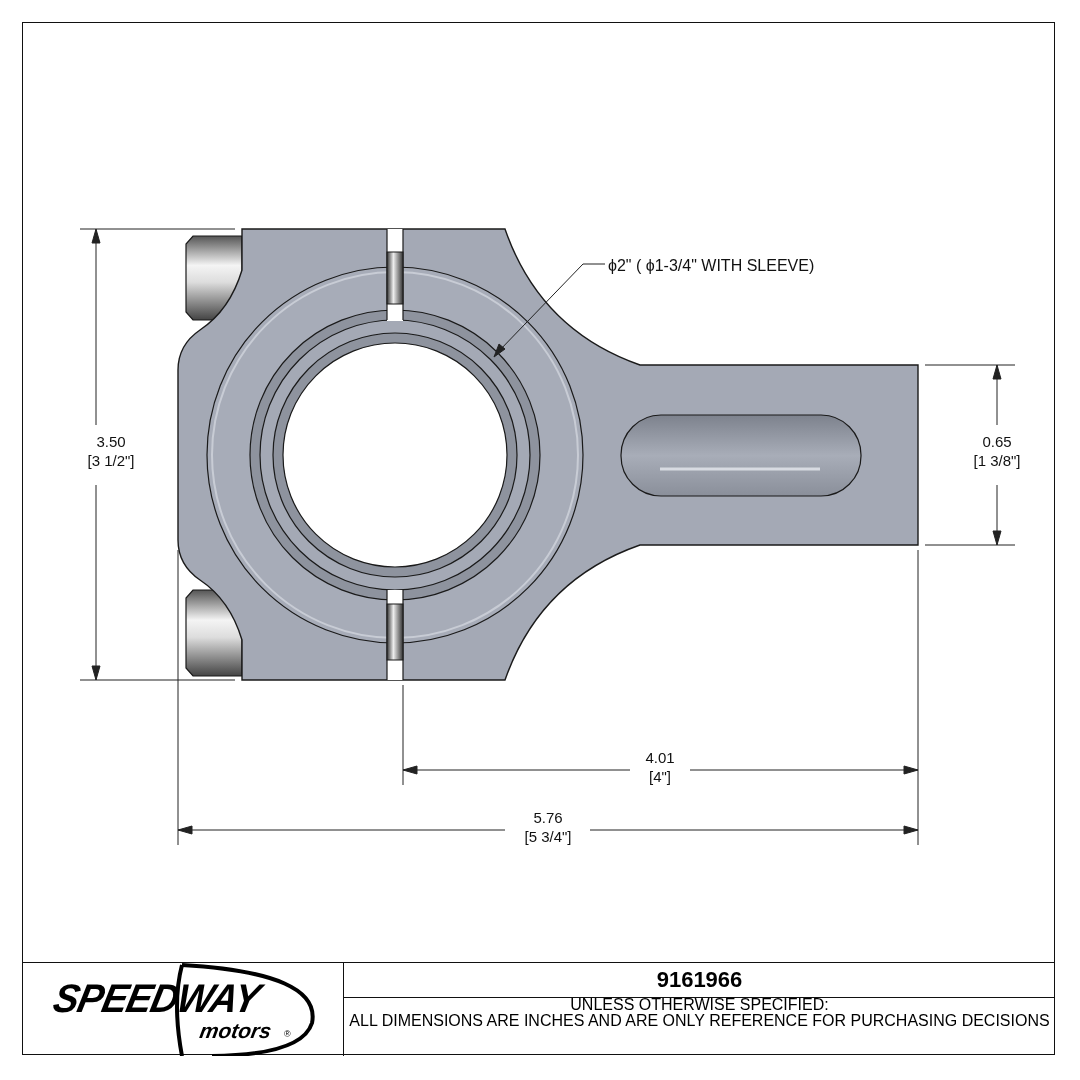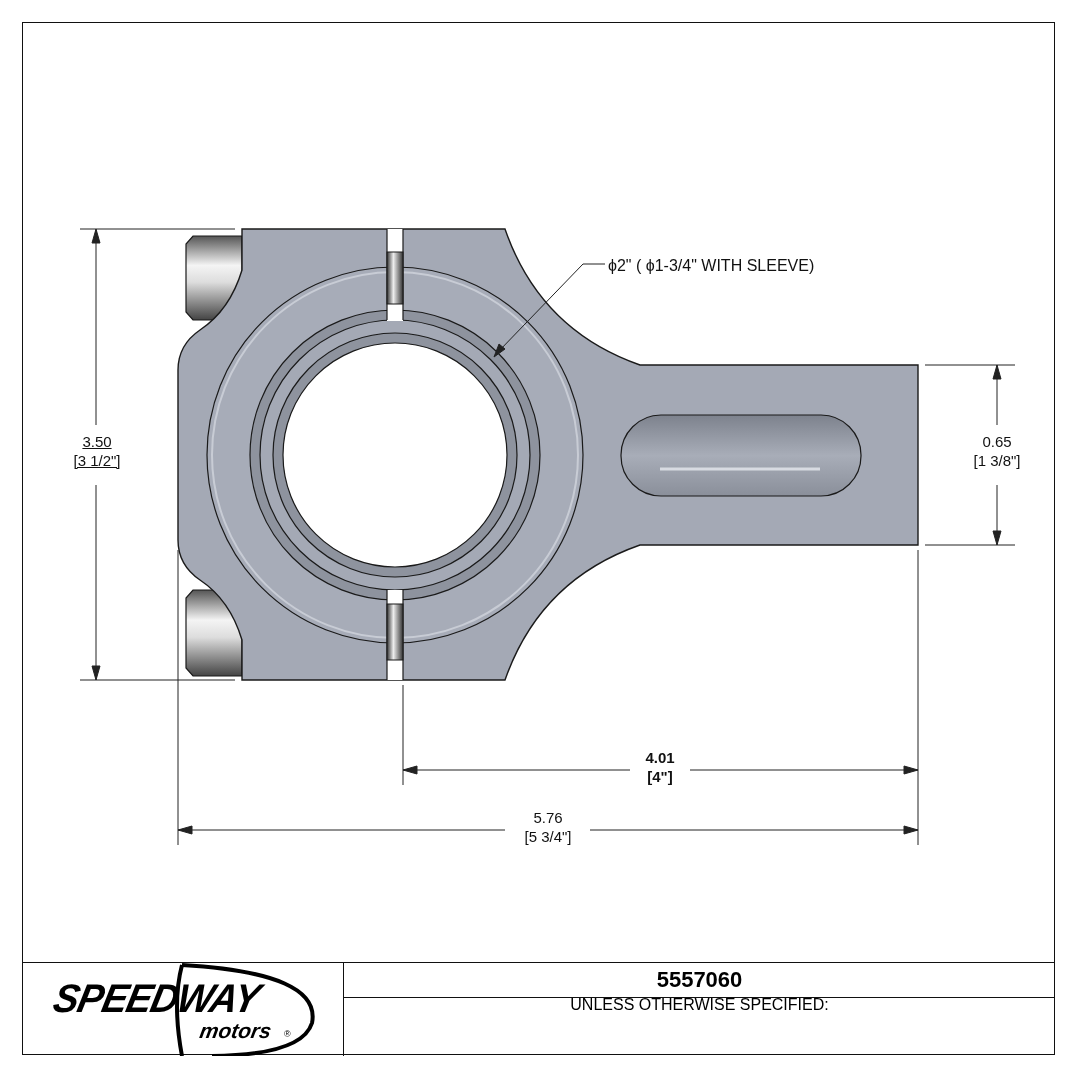--- a/index.html
+++ b/index.html
@@ -99,44 +99,45 @@
     <path d="M178,830 l14,-4 l0,8 z"></path>
       <path d="M918,830 l-14,-4 l0,8 z"></path>
 
     <polyline points="605,264 583,264 498,352" fill="none"></polyline>
     <path d="M494,357 l5,-13 l6,5 z"></path>
   </g>
 </svg>
 
 <div class="dimtxt" style="left:608px;top:256px;font-size:16px;background:transparent;">ϕ2" ( ϕ1-3/4" WITH SLEEVE)</div>
 
-<div class="dimtxt" style="left:62px;top:432px;width:70px;text-decoration:underline;">
+<div class="dimtxt" style="left:76px;top:432px;width:70px;">
   <div>3.50</div>
   <div>[3 1/2"]</div>
 </div>
 <div class="dimtxt" style="left:962px;top:432px;width:70px;">
   <div>0.65</div>
   <div>[1 3/8"]</div>
 </div>
-<div class="dimtxt" style="left:630px;top:748px;width:60px;font-weight:bold;">
+<div class="dimtxt" style="left:630px;top:748px;width:60px;">
   <div>4.01</div>
   <div>[4"]</div>
 </div>
 <div class="dimtxt" style="left:508px;top:808px;width:80px;">
   <div>5.76</div>
   <div>[5 3/4"]</div>
 </div>
 
 <div class="titleblock">
   <div class="logo-cell">
     <svg width="322" height="93" style="position:absolute;left:0;top:0">
       <path d="M160,2 Q300,10 290,60 Q280,92 190,93" fill="none" stroke="#000" stroke-width="4"></path>
       <path d="M160,2 Q150,40 160,93" fill="none" stroke="#000" stroke-width="4"></path>
     </svg>
     <span class="logo-main">SPEEDWAY</span>
     <span class="logo-sub">motors</span>
     <span style="position:absolute;left:262px;top:66px;font-size:9px;">®</span>
   </div>
-  <div class="part-no">5557060</div>
+  <div class="part-no">9161966</div>
   <div class="notes">
     <div>UNLESS OTHERWISE SPECIFIED:</div>
+    <div>ALL DIMENSIONS ARE INCHES AND ARE ONLY REFERENCE FOR PURCHASING DECISIONS</div>
   </div>
 </div>
 
 </body></html>

